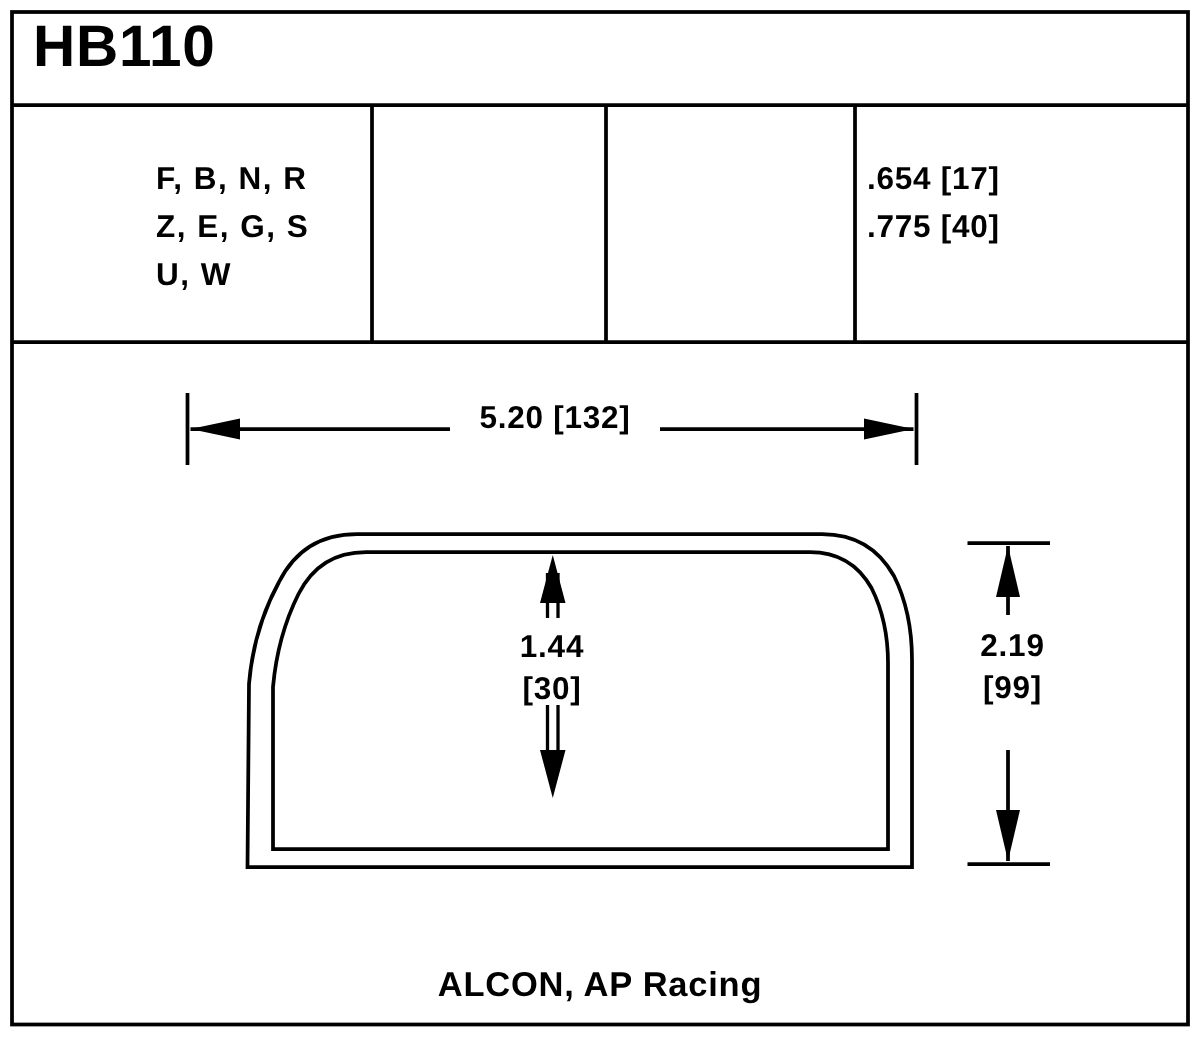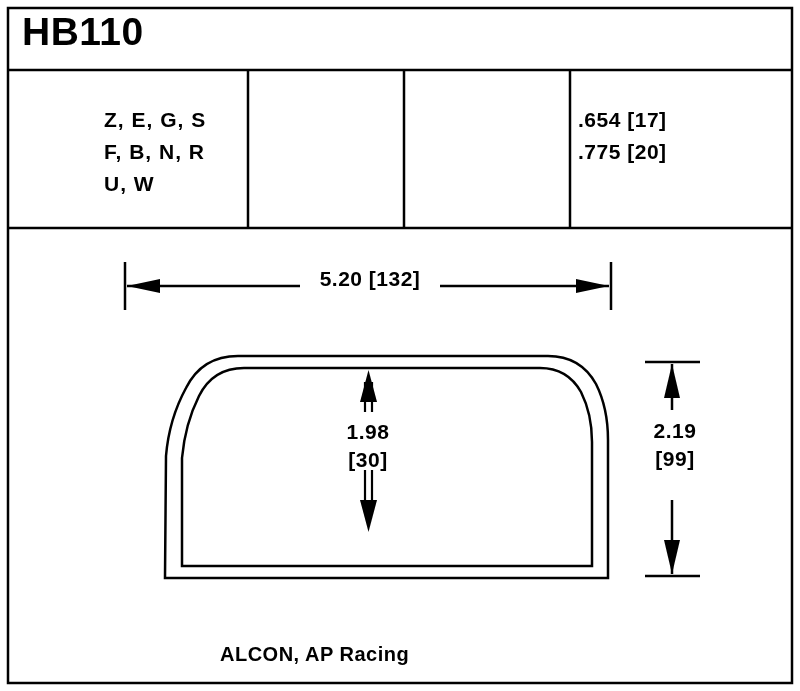--- a/index.html
+++ b/index.html
@@ -73,21 +73,22 @@
   #height-label {
     left: 610px;
     top: 417px;
     width: 130px;
   }
   .brand-label {
     position: absolute;
     left: 220px;
     top: 643px;
     width: 360px;
-    font-size: 20px;
+    text-align: center;
+    font-size: 23px;
     font-weight: bold;
     letter-spacing: 0.5px;
   }
 </style>
 </head>
 <body>
 
 <svg id="sheet" viewBox="0 0 800 691" xmlns="http://www.w3.org/2000/svg">
 
   <rect x="8" y="8" width="784" height="675" fill="none" stroke="#000" stroke-width="2.5"></rect>
@@ -151,34 +152,34 @@
     <line x1="672" y1="364" x2="672" y2="410" stroke="#000" stroke-width="2.5"></line>
     <line x1="672" y1="500" x2="672" y2="574" stroke="#000" stroke-width="2.5"></line>
     <polygon points="672,364 664,398 680,398" fill="#000"></polygon>
     <polygon points="672,574 664,540 680,540" fill="#000"></polygon>
   </g>
 </svg>
 
 <div class="part-number">HB110</div>
 
 <div class="compound-block">
+  <div>F, B, N, R</div>
   <div>Z, E, G, S</div>
-  <div>F, B, N, R</div>
   <div>U, W</div>
 </div>
 
 <div class="thickness-block">
   <div>.654 [17]</div>
-  <div>.775 [20]</div>
+  <div>.775 [40]</div>
 </div>
 
 <div class="dim-label" id="width-label">5.20 [132]</div>
 
 <div class="dim-label" id="slot-label">
-  <div>1.98</div>
+  <div>1.44</div>
   <div>[30]</div>
 </div>
 
 <div class="dim-label" id="height-label">
   <div>2.19</div>
   <div>[99]</div>
 </div>
 
 <div class="brand-label">ALCON, AP Racing</div>
 

